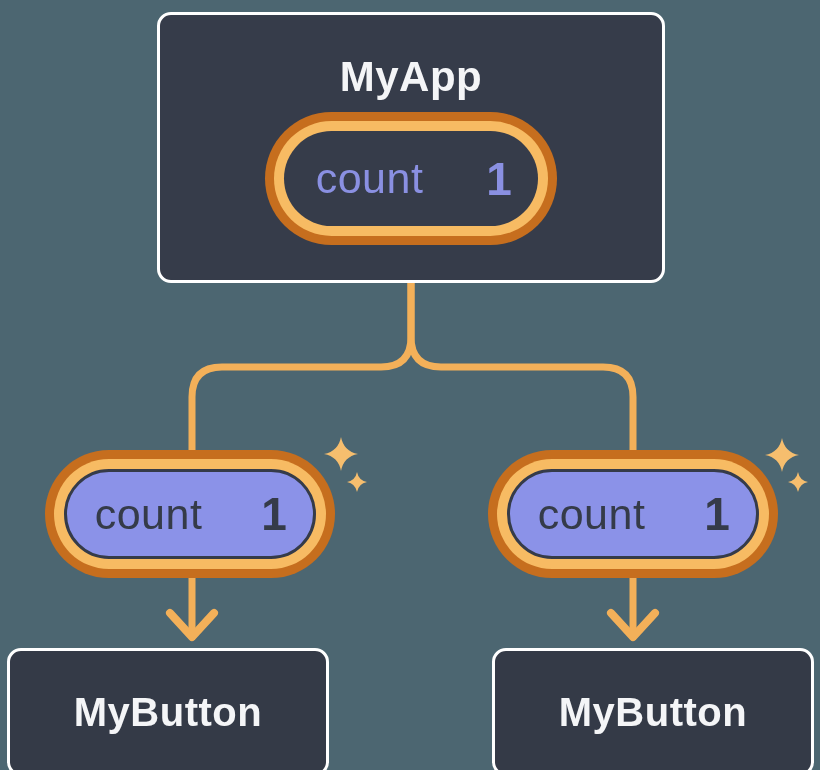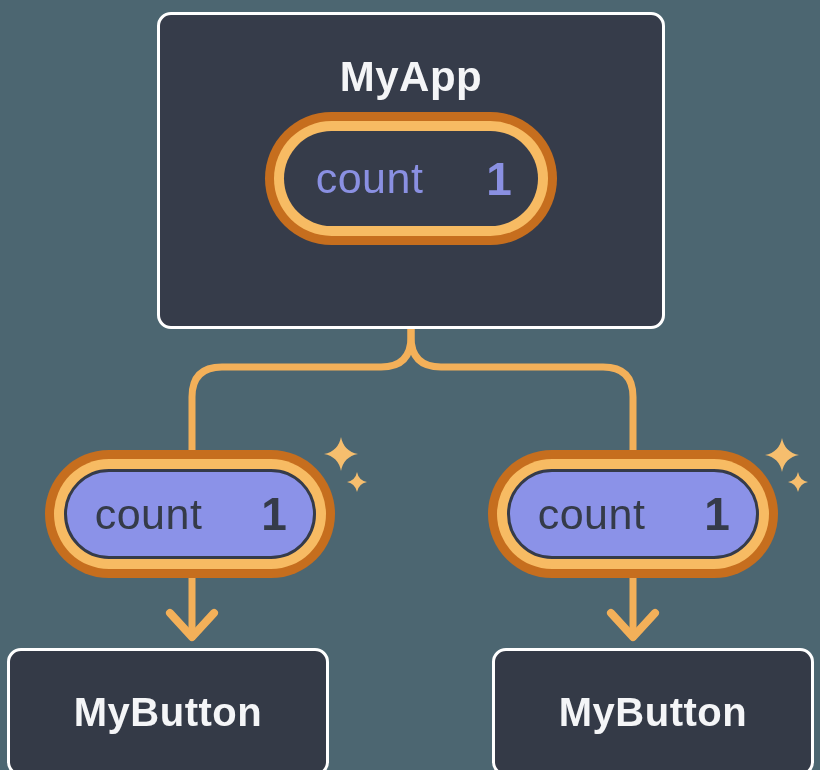--- a/index.html
+++ b/index.html
@@ -18,21 +18,21 @@
   }
 
   .node {
     position: absolute;
     box-sizing: border-box;
     border: 3px solid #FFFFFF;
     border-radius: 14px;
   }
   #root-node {
     left: 157px; top: 12px;
-    width: 508px; height: 317px;
+    width: 508px; height: 271px;
     background: #363C4A;
   }
   .leaf-node {
     top: 648px;
     width: 322px; height: 128px;
     background: #343A47;
     display: flex; align-items: center; justify-content: center;
   }
   #leaf-node-left  { left: 7px; }
   #leaf-node-right { left: 492px; }

